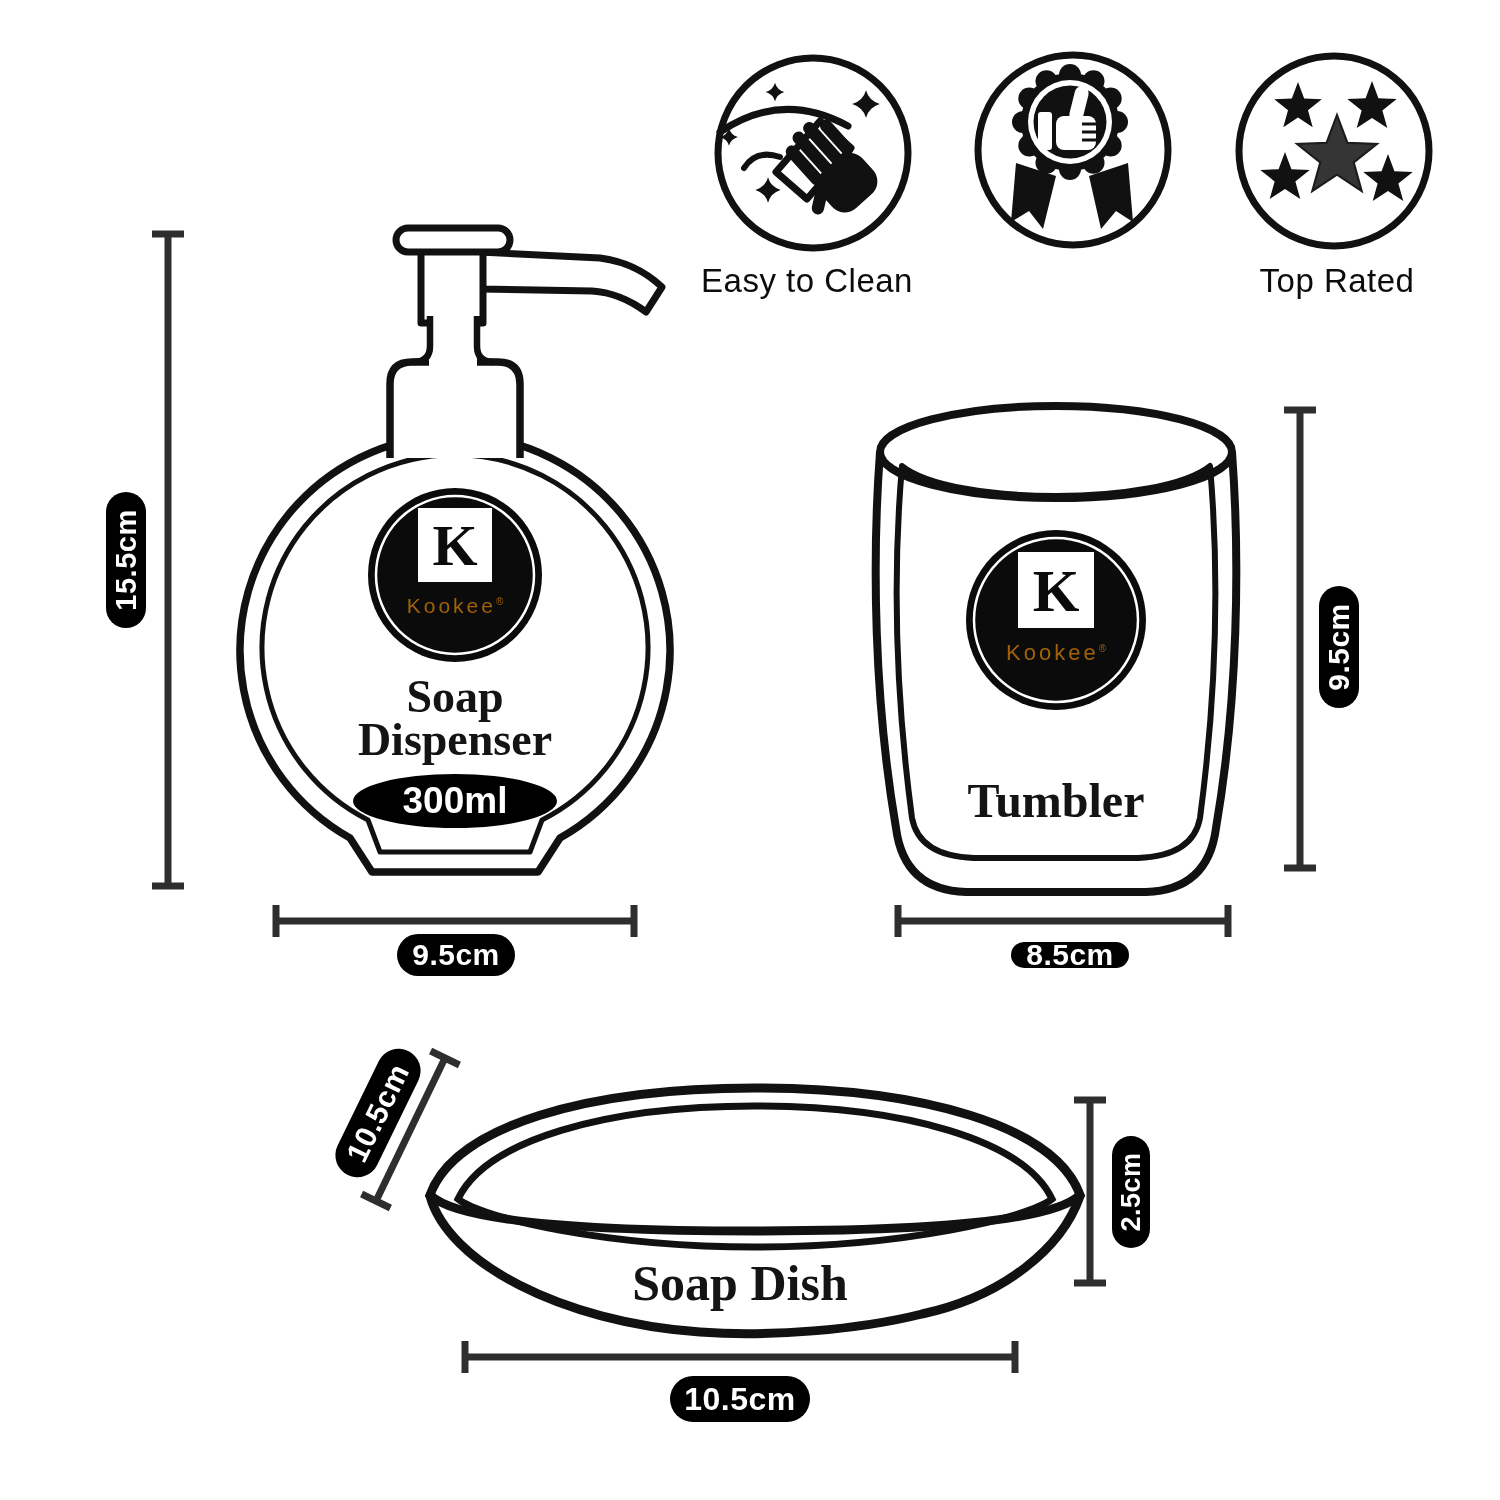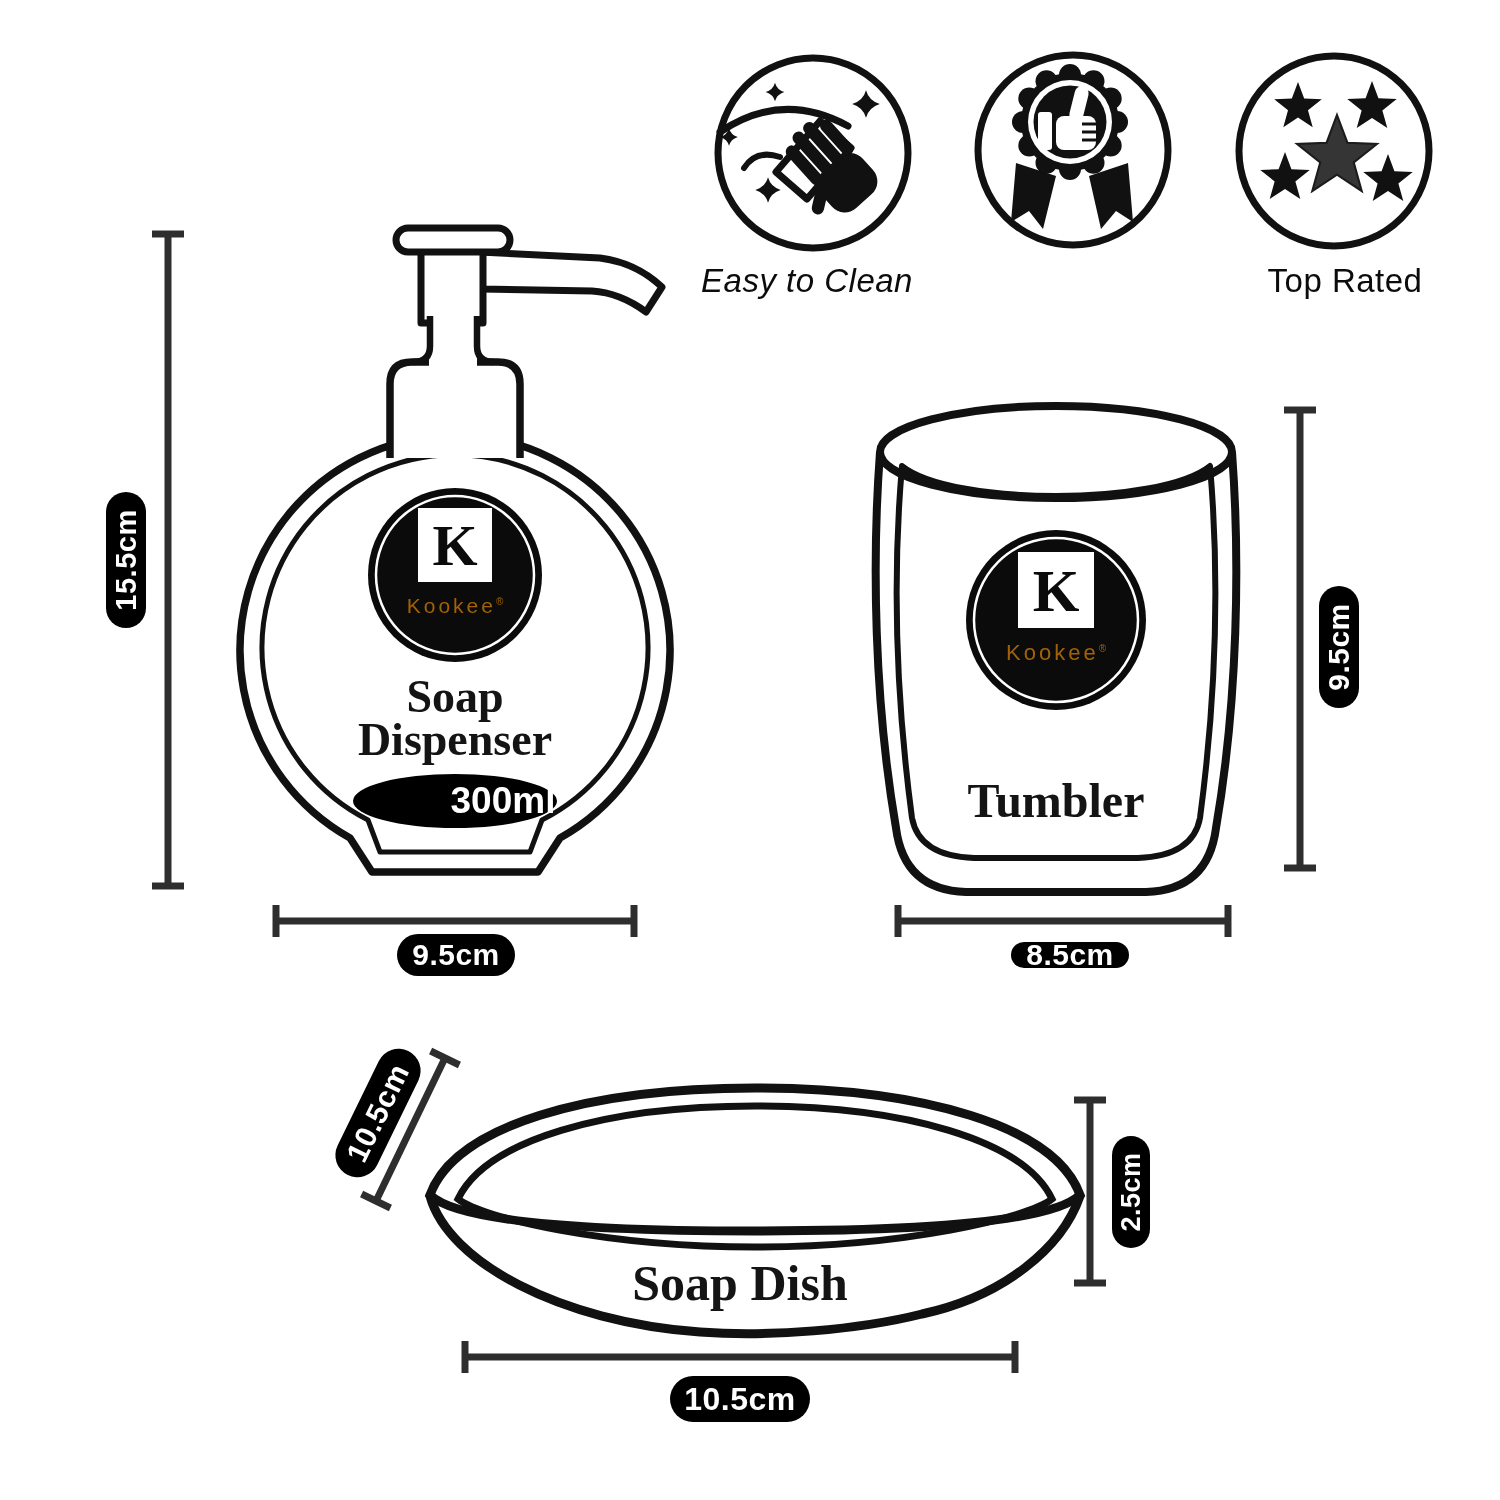--- a/index.html
+++ b/index.html
@@ -6,21 +6,21 @@
   .canvas{position:relative;width:1500px;height:1500px;background:#ffffff;overflow:hidden;
           font-family:"Liberation Sans",sans-serif;}
   .art{position:absolute;left:0;top:0;width:1500px;height:1500px;}
   .ctr{position:absolute;transform:translate(-50%,-50%);white-space:nowrap;text-align:center;}
   .badge-label{font-size:33px;color:#0c0c0c;letter-spacing:.5px;}
   .serif{font-family:"Liberation Serif",serif;font-weight:bold;color:#141414;}
   .disp-name1{font-size:46px;line-height:1;}
   .disp-name2{font-size:46px;line-height:1;}
   .tumbler-name{font-size:48px;}
   .dish-name{font-size:50px;}
-  .cap-text{font-size:37px;font-weight:bold;color:#ffffff;margin-left:48px;}
+  .cap-text{font-size:37px;font-weight:bold;color:#ffffff;}
   .pill{position:absolute;background:#000000;color:#ffffff;border-radius:999px;
         display:flex;align-items:center;justify-content:center;
         font-weight:bold;font-size:30px;letter-spacing:.5px;}
   .rot90{transform:translate(-50%,-50%) rotate(-90deg);}
   .rot64{transform:translate(-50%,-50%) rotate(-64deg);}
   .flat{transform:translate(-50%,-50%);}
   .logo-k{font-family:"Liberation Serif",serif;font-weight:bold;color:#0b0b0b;line-height:1;}
   .logo-word{color:#a16207;font-weight:normal;letter-spacing:3px;}
   .logo-word .reg{font-size:10px;vertical-align:super;letter-spacing:0;}
   .k1{font-size:58px;}
@@ -161,22 +161,22 @@
         <line x1="1074" y1="1283" x2="1106" y2="1283"></line>
       </g>
       <g>
         <line x1="465" y1="1357" x2="1015" y2="1357"></line>
         <line x1="465" y1="1341" x2="465" y2="1373"></line>
         <line x1="1015" y1="1341" x2="1015" y2="1373"></line>
       </g>
     </g>
   </svg>
 
-  <div class="ctr badge-label" style="left:807px;top:281px;font-style:italic;">Easy to Clean</div>
-  <div class="ctr badge-label" style="left:1337px;top:281px;margin-left:8px;">Top Rated</div>
+  <div class="ctr badge-label" style="left:807px;top:281px;">Easy to Clean</div>
+  <div class="ctr badge-label" style="left:1337px;top:281px;">Top Rated</div>
 
   <div class="ctr logo-k k1" style="left:455px;top:546px;">K</div>
   <div class="ctr logo-word w1" style="left:455px;top:606px;"><span>Kookee</span><span class="reg">®</span></div>
 
   <div class="ctr logo-k k2" style="left:1056px;top:591px;">K</div>
   <div class="ctr logo-word w2" style="left:1056px;top:653px;"><span>Kookee</span><span class="reg">®</span></div>
 
   <div class="ctr serif disp-name1" style="left:455px;top:697px;">Soap</div>
   <div class="ctr serif disp-name2" style="left:455px;top:740px;">Dispenser</div>
   <div class="ctr cap-text" style="left:455px;top:801px;">300ml</div>

